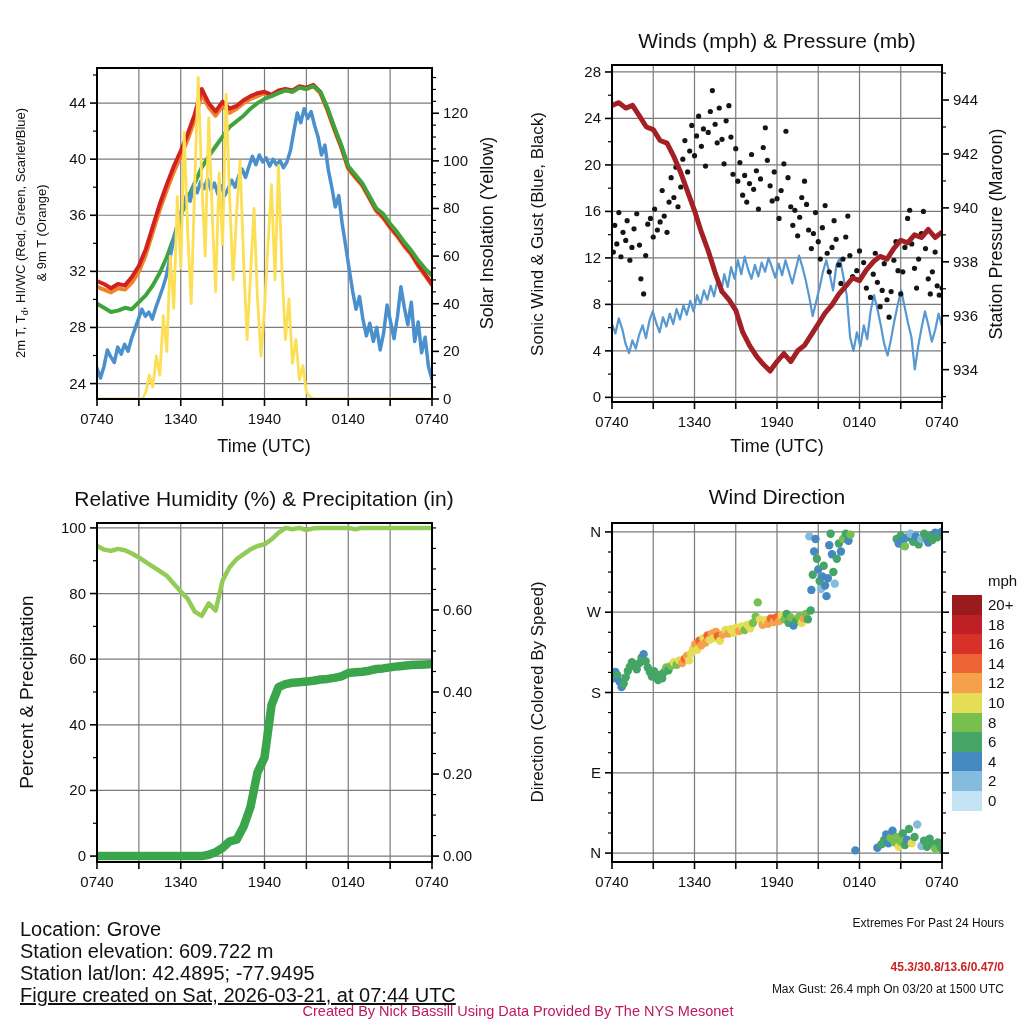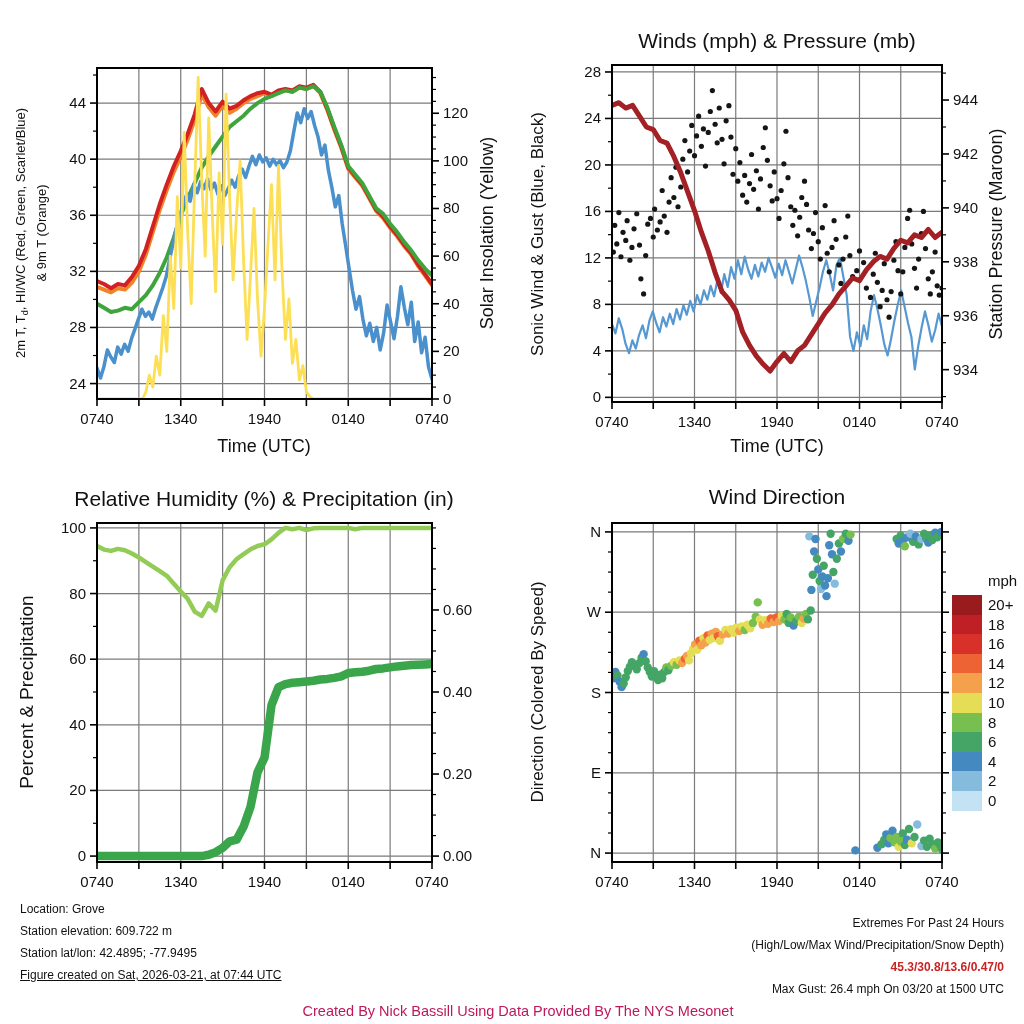--- a/index.html
+++ b/index.html
@@ -15,21 +15,21 @@
   #ylab-tl-r{font-size:18px;}
   #ylab-tr-l{font-size:17px;}
   #ylab-tr-r{font-size:18px;}
   #ylab-bl{font-size:19px;}
   #ylab-br{font-size:17px;}
   #legend-title{position:absolute;left:988px;top:572px;font-size:15px;}
   #legend-swatches{position:absolute;left:952px;top:595px;width:30px;}
   .lg-sw{width:30px;height:19.6px;}
   #legend-labels{position:absolute;left:988px;top:595px;font-size:15px;}
   .lg-lab{height:19.6px;line-height:19.6px;}
-  .fl{position:absolute;left:20px;font-size:12px;white-space:nowrap;}
+  .fl{position:absolute;left:20px;font-size:20px;white-space:nowrap;margin-top:16px;}
   .fr{position:absolute;right:20px;font-size:12px;text-align:right;white-space:nowrap;}
   #extremes-values{color:#cc2222;font-weight:bold;}
   #credit{position:absolute;left:518px;top:1003px;transform:translateX(-50%);
           font-size:14.5px;color:#be185d;white-space:nowrap;}
 </style>
 </head>
 <body>
 
 <div id="stage">
 
@@ -703,18 +703,17 @@
       <div class="lg-lab">2</div>
       <div class="lg-lab">0</div>
     </div>
 
   <div class="fl" style="top:902px;">Location: Grove</div>
   <div class="fl" style="top:924px;">Station elevation: 609.722 m</div>
   <div class="fl" style="top:946px;">Station lat/lon: 42.4895; -77.9495</div>
   <div class="fl" style="top:968px;text-decoration:underline;">Figure created on Sat, 2026-03-21, at 07:44 UTC</div>
 
   <div class="fr" style="top:916px;">Extremes For Past 24 Hours</div>
-  <div class="fr" style="top:938px;">(High/Low/Max Wind/Precipitation/Snow Depth)</div>
   <div class="fr" id="extremes-values" style="top:960px;">45.3/30.8/13.6/0.47/0</div>
   <div class="fr" style="top:982px;">Max Gust: 26.4 mph On 03/20 at 1500 UTC</div>
 
   <div id="credit">Created By Nick Bassill Using Data Provided By The NYS Mesonet</div>
 </div>
 
 </body></html>

